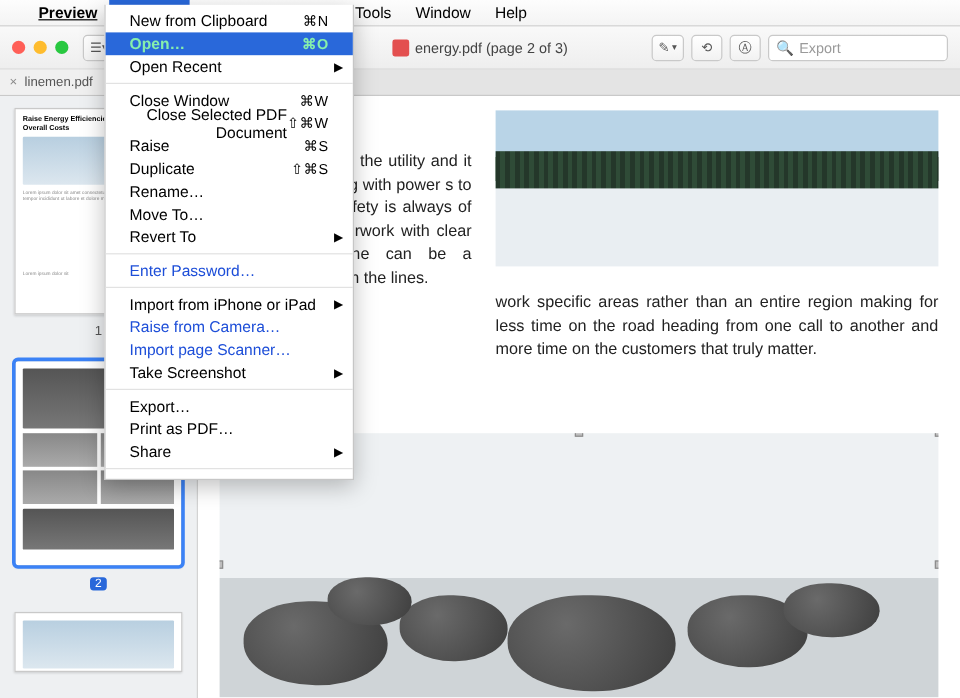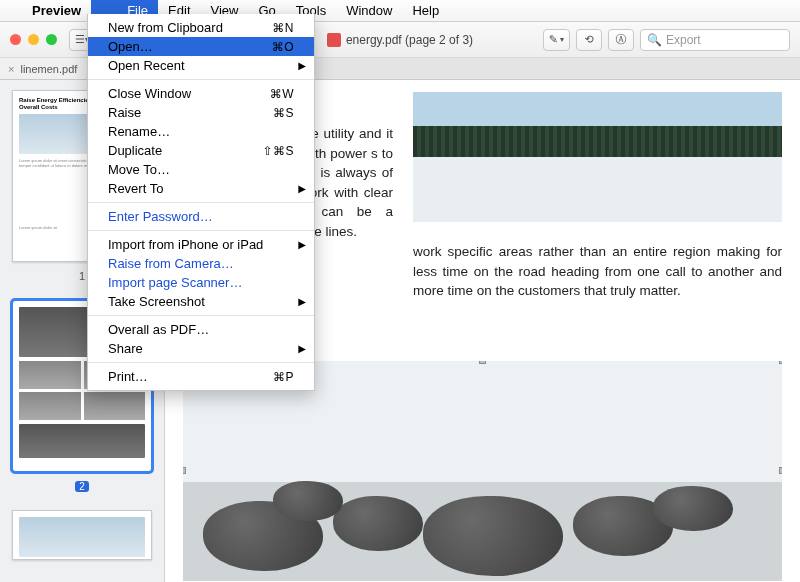--- a/index.html
+++ b/index.html
@@ -2,27 +2,27 @@
 <html><head>
 <meta charset="utf-8">
 <style>
 * { margin: 0; padding: 0; box-sizing: border-box; }
 body { font-family: -apple-system, "Helvetica Neue", Arial, sans-serif; font-size: 13px; background: #fff; width: 800px; height: 582px; overflow: hidden; position: relative; }
 
 
 .menubar { height: 22px; background: linear-gradient(#fdfdfd, #f4f4f4); border-bottom: 1px solid #d0d0d0; display: flex; align-items: center; padding: 0 10px; z-index: 100; position: relative; }
 .apple-logo { font-size: 14px; margin-right: 12px; }
 .menubar-item { padding: 0 10px; height: 22px; display: flex; align-items: center; cursor: default; }
-.menubar-item.appname { font-weight: 600; }
+.menubar-item.appname { font-weight: 600; text-decoration: underline; }
 .menubar-item.open { background: #2968da; color: #fff; padding-left: 36px; }
 
 
-.dropdown { position: absolute; top: 14px; left: 87px; width: 228px; background: #fff; border: 1px solid #c6c6c6; border-top: none; box-shadow: 0 6px 18px rgba(0,0,0,.25); z-index: 200; padding: 4px 0; text-align: right; }
+.dropdown { position: absolute; top: 4px; left: 87px; width: 208px; background: #fff; border: 1px solid #c6c6c6; border-top: none; box-shadow: 0 6px 18px rgba(0,0,0,.25); z-index: 200; padding: 4px 0; text-align: right; }
 .menu-item { display: flex; align-items: center; height: 19px; padding: 0 20px 0 20px; font-size: 13px; position: relative; }
-.menu-item.highlight { background: #2968da; color: #000000; }
+.menu-item.highlight { background: #2968da; color: #86efac; font-weight: bold; }
 .menu-item.disabled { color: #1d4ed8; }
 .menu-item .shortcut { margin-left: auto; font-size: 12px; letter-spacing: 0.5px; }
 .menu-item .subarrow { position: absolute; right: 8px; font-size: 10px; }
 .menu-sep { height: 1px; background: #e2e2e2; margin: 4px 0; }
 
 
 .window { position: absolute; top: 22px; left: 0; right: 0; bottom: 0; background: #f6f6f6; display: flex; flex-direction: column; }
 .titlebar { height: 36px; background: linear-gradient(#f9f9f9,#eeeeee); border-bottom: 1px solid #d8d8d8; display: flex; align-items: center; position: relative; }
 .traffic { display: flex; gap: 7px; padding-left: 10px; }
 .dot { width: 11px; height: 11px; border-radius: 50%; }
@@ -94,31 +94,35 @@
   <div class="menu-item">
       <span>Open Recent</span>
       <span class="subarrow">▶</span>
     </div>
   <div class="menu-sep"></div>
   <div class="menu-item">
       <span>Close Window</span>
       <span class="shortcut">⌘W</span>
     </div>
   <div class="menu-item">
+      <span>Close Selected PDF Document</span>
+      <span class="shortcut">⇧⌘W</span>
+    </div>
+  <div class="menu-item">
       <span>Raise</span>
       <span class="shortcut">⌘S</span>
     </div>
   <div class="menu-item">
-      <span>Rename…</span>
-    </div>
-  <div class="menu-item">
       <span>Duplicate</span>
       <span class="shortcut">⇧⌘S</span>
     </div>
   <div class="menu-item">
+      <span>Rename…</span>
+    </div>
+  <div class="menu-item">
       <span>Move To…</span>
     </div>
   <div class="menu-item">
       <span>Revert To</span>
       <span class="subarrow">▶</span>
     </div>
   <div class="menu-sep"></div>
   <div class="menu-item disabled">
       <span>Enter Password…</span>
     </div>
@@ -132,31 +136,30 @@
     </div>
   <div class="menu-item disabled">
       <span>Import page Scanner…</span>
     </div>
   <div class="menu-item">
       <span>Take Screenshot</span>
       <span class="subarrow">▶</span>
     </div>
   <div class="menu-sep"></div>
   <div class="menu-item">
-      <span>Overall as PDF…</span>
+      <span>Export…</span>
+    </div>
+  <div class="menu-item">
+      <span>Print as PDF…</span>
     </div>
   <div class="menu-item">
       <span>Share</span>
       <span class="subarrow">▶</span>
     </div>
   <div class="menu-sep"></div>
-  <div class="menu-item">
-      <span>Print…</span>
-      <span class="shortcut">⌘P</span>
-    </div>
 </div>
 
 <div class="window">
   <div class="titlebar">
     <div class="traffic">
       <div class="dot red"></div>
       <div class="dot yellow"></div>
       <div class="dot green"></div>
     </div>
     <div class="tb-group" style="margin-left:12px">

